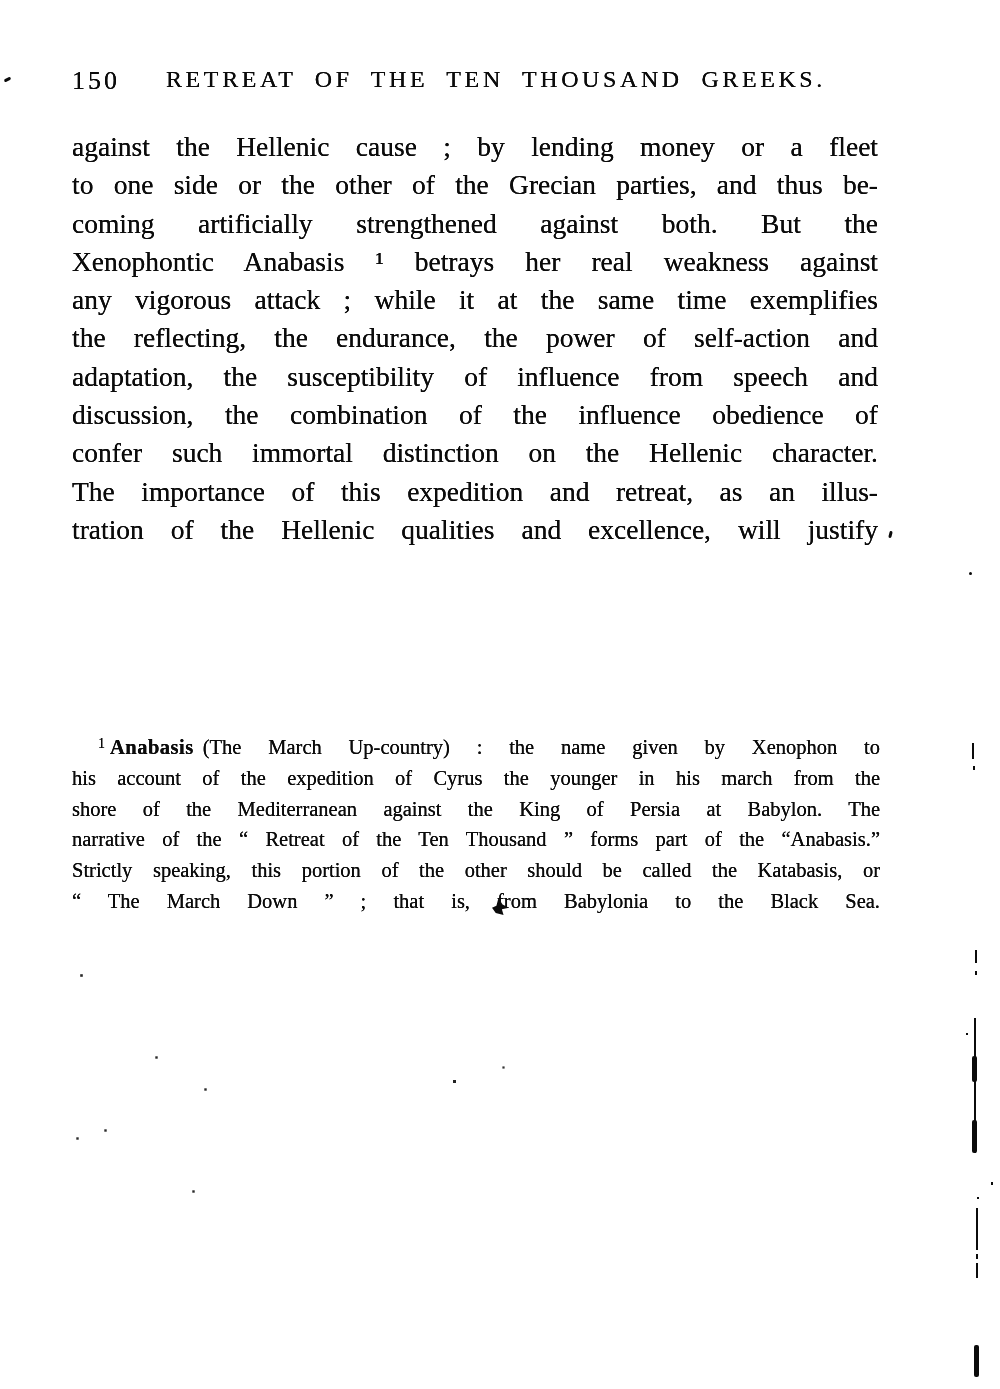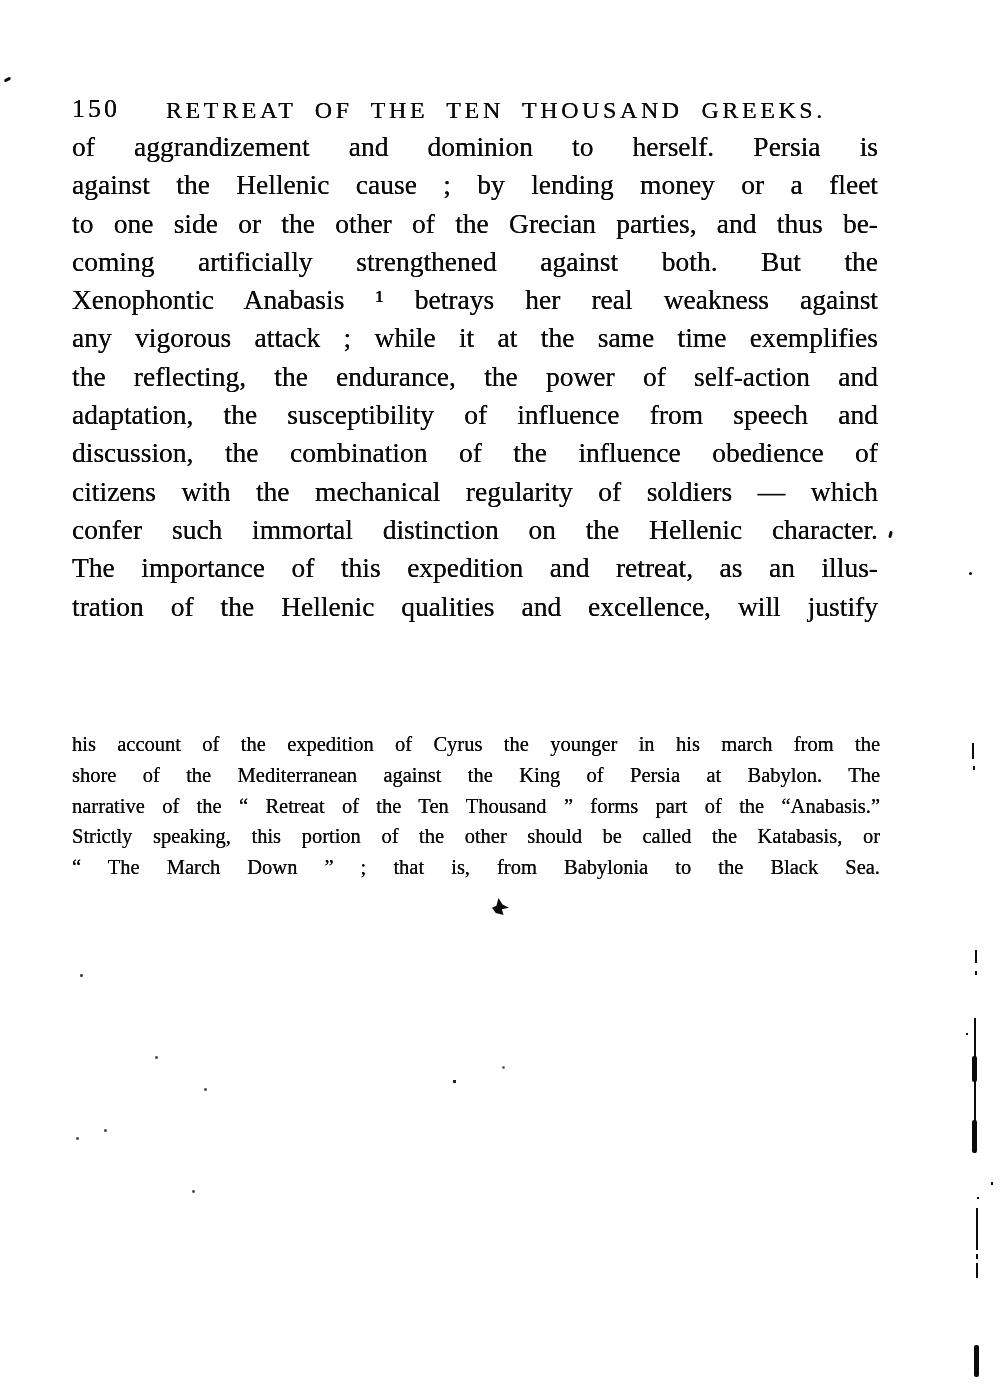--- a/index.html
+++ b/index.html
@@ -17,23 +17,22 @@
     overflow: hidden;
   }
 
   
   .running-head {
     position: absolute;
     top: 66px;
     left: 72px;
     width: 806px;
     display: flex;
-    align-items: flex-end;
+    align-items: flex-start;
     white-space: nowrap;
-    margin-top: 28px;
   }
   .page-number {
     font-size: 26px;
     letter-spacing: 3px;
     text-shadow: 0 0 0.6px #000;
   }
   .head-title {
     margin-left: 46px;
     font-size: 24px;
     letter-spacing: 3.6px;
@@ -131,36 +130,37 @@
 <body>
 
 <div class="page">
 
   <div class="running-head">
     <span class="page-number">150</span>
     <span class="head-title">RETREAT OF THE TEN THOUSAND GREEKS.</span>
   </div>
 
   <div class="body-text">
-      <div class="body-line">of aggrandizement and dominion to herself.  Persia is</div>
       <div class="body-line">against the Hellenic cause ; by lending money or a fleet</div>
       <div class="body-line">to one side or the other of the Grecian parties, and thus be-</div>
       <div class="body-line">coming artificially strengthened against both.  But the</div>
       <div class="body-line">Xenophontic Anabasis ¹ betrays her real weakness against</div>
       <div class="body-line">any vigorous attack ; while it at the same time exemplifies</div>
       <div class="body-line">the reflecting, the endurance, the power of self-action and</div>
       <div class="body-line">adaptation, the susceptibility of influence from speech and</div>
       <div class="body-line">discussion, the combination of the influence obedience of</div>
-      <div class="body-line">citizens with the mechanical regularity of soldiers — which</div>
       <div class="body-line">confer such immortal distinction on the Hellenic character.</div>
       <div class="body-line">The importance of this expedition and retreat, as an illus-</div>
       <div class="body-line">tration of the Hellenic qualities and excellence, will justify</div>
     </div>
 
   <div class="footnote">
+    <div class="fn-line fn-first">
+      <span class="fn-marker">1</span><span class="fn-bold">Anabasis</span><span>(The March Up-country) :  the name given by Xenophon to</span>
+    </div>
     <div>
         <div class="fn-line">his account of the expedition of Cyrus the younger in his march from the</div>
         <div class="fn-line">shore of the Mediterranean against the King of Persia at Babylon.  The</div>
         <div class="fn-line">narrative of the “ Retreat of the Ten Thousand ” forms part of the “Anabasis.”</div>
         <div class="fn-line">Strictly speaking, this portion of the other should be called the Katabasis, or</div>
         <div class="fn-line">“ The March Down ” ;  that is, from Babylonia to the Black Sea.</div>
       </div>
   </div>
 
   <div class="artifact a-tick-topleft"></div>

